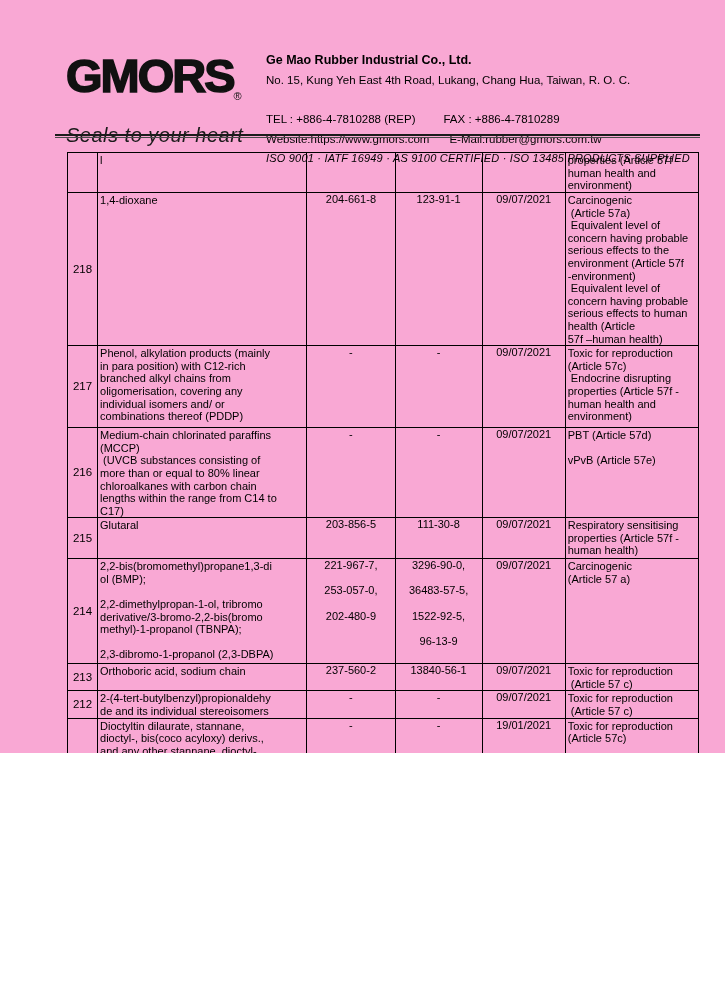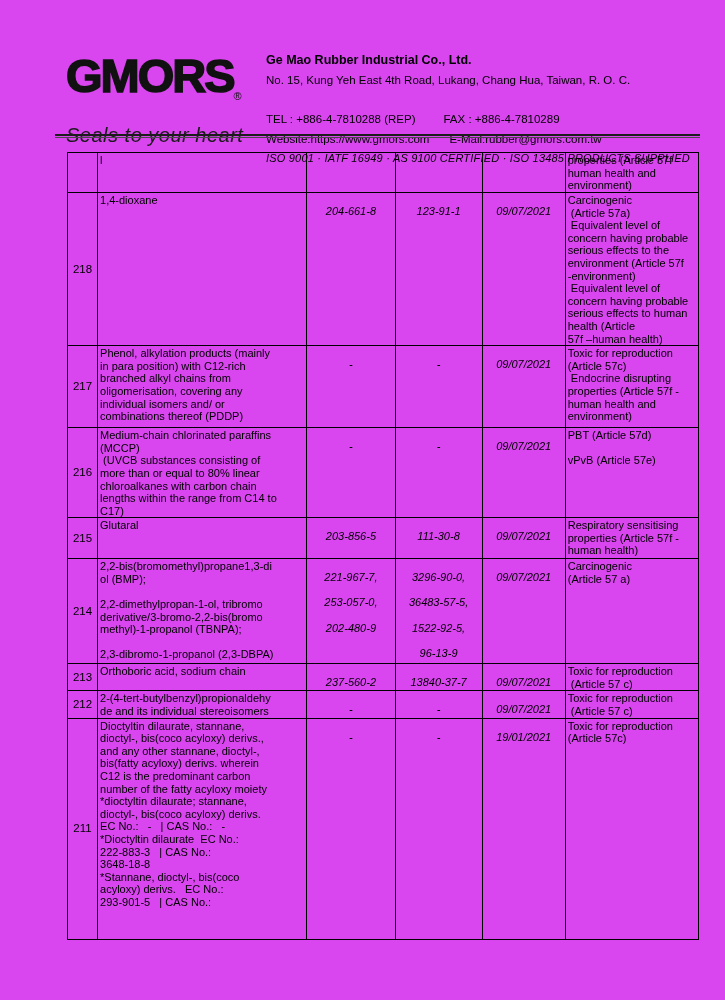--- a/index.html
+++ b/index.html
@@ -1,21 +1,21 @@
 <!DOCTYPE html>
 <html><head>
 <meta charset="utf-8">
 <style>
   * { margin: 0; padding: 0; box-sizing: border-box; }
   html, body { background: #ffffff; }
   .page {
     position: relative;
     width: 725px;
-    height: 1000px;
-    background: #d946ef;
+    height: 753px;
+    background: #f9a8d4;
     font-family: "Liberation Sans", sans-serif;
     color: #000;
     overflow: hidden;
   }
 
   
   .logo-block { position: absolute; left: 66px; top: 52px; width: 200px; }
   .logo-text {
     font-size: 47px;
     font-weight: 700;
@@ -81,21 +81,21 @@
     padding: 1px 1px 0 2px;
     font-family: "Liberation Sans", sans-serif;
     color: #000;
   }
   .svhc-table td.cell-no {
     text-align: center;
     vertical-align: middle;
     font-size: 11.5px;
     padding: 0;
   }
-  .svhc-table td.cell-center { text-align: center; padding: 12px 1px 0 1px; font-style: italic; }
+  .svhc-table td.cell-center { text-align: center; padding: 0 1px 0 1px; }
 
   
   .page-footer {
     position: absolute;
     left: 0; top: 941px;
     width: 100%;
     text-align: center;
     font-size: 12.5px;
     color: #000;
   }
@@ -226,21 +226,21 @@
 
 96-13-9</td>
       <td class="cell-center">09/07/2021</td>
       <td>Carcinogenic
 (Article 57 a)</td>
     </tr>
         <tr style="height: 25px; margin-left: 24px;">
       <td class="cell-no">213</td>
       <td>Orthoboric acid, sodium chain</td>
       <td class="cell-center">237-560-2</td>
-      <td class="cell-center">13840-37-7</td>
+      <td class="cell-center">13840-56-1</td>
       <td class="cell-center">09/07/2021</td>
       <td>Toxic for reproduction
  (Article 57 c)</td>
     </tr>
         <tr style="height: 27px;">
       <td class="cell-no">212</td>
       <td>2-(4-tert-butylbenzyl)propionaldehy
 de and its individual stereoisomers</td>
       <td class="cell-center">-</td>
       <td class="cell-center">-</td>

